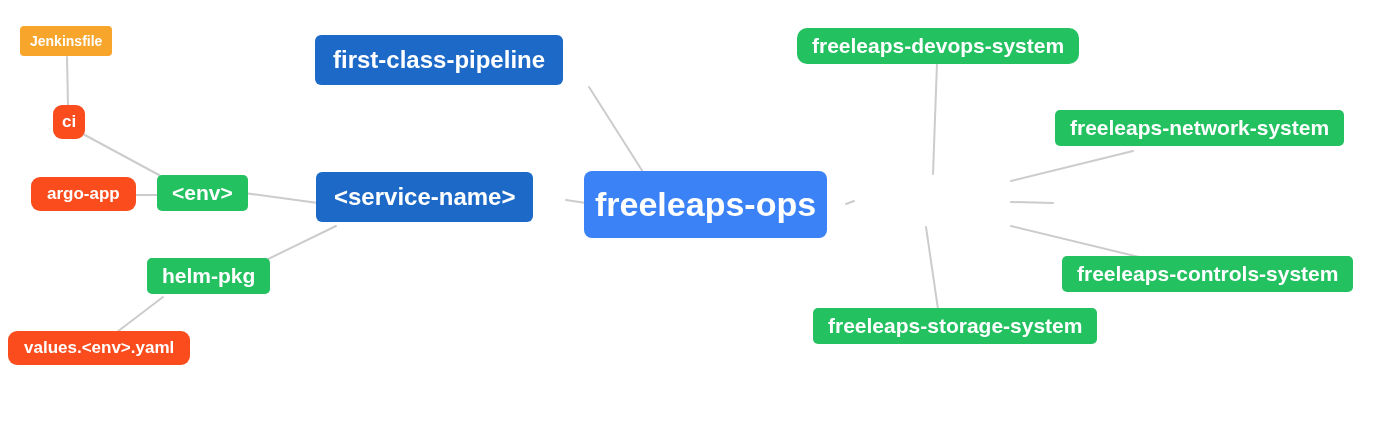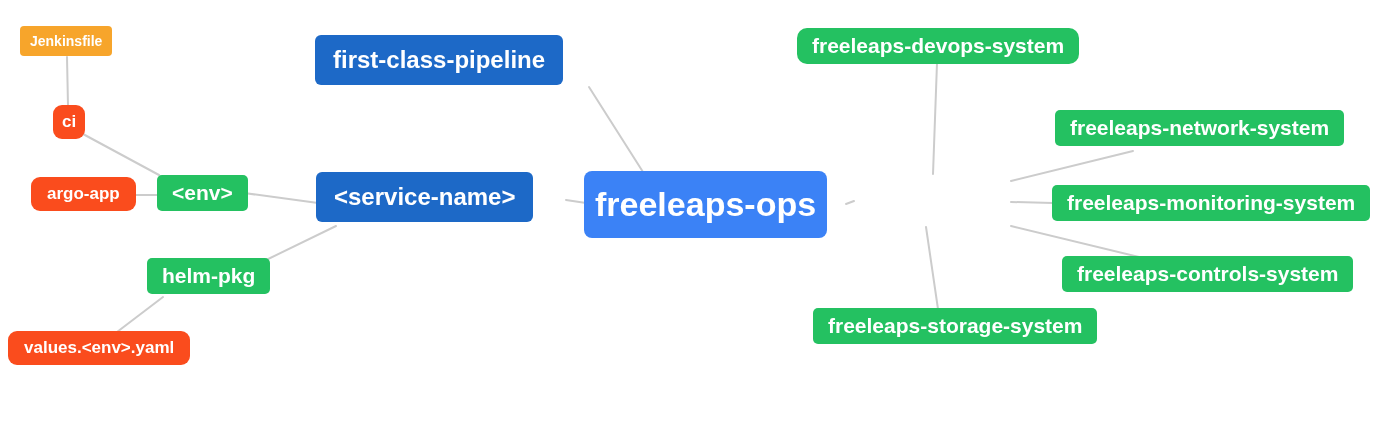--- a/index.html
+++ b/index.html
@@ -110,17 +110,16 @@
   <div class="node lv-3 n-ci">ci</div>
   <div class="node lv-3 n-argo">argo-app</div>
   <div class="node lv-2 n-env">&lt;env&gt;</div>
   <div class="node lv-2 n-helm">helm-pkg</div>
   <div class="node lv-3 n-values">values.&lt;env&gt;.yaml</div>
   <div class="node lv-1 n-fcp">first-class-pipeline</div>
   <div class="node lv-1 n-service">&lt;service-name&gt;</div>
   <div class="node lv-root n-root">freeleaps-ops</div>
   <div class="node lv-2 n-devops">freeleaps-devops-system</div>
   <div class="node lv-2 n-network">freeleaps-network-system</div>
-  <div class="node lv-2 n-monitoring">freeleaps-monitoring-system</div>
   <div class="node lv-2 n-controls">freeleaps-controls-system</div>
   <div class="node lv-2 n-storage">freeleaps-storage-system</div>
 
 </div>
 
 </body></html>

